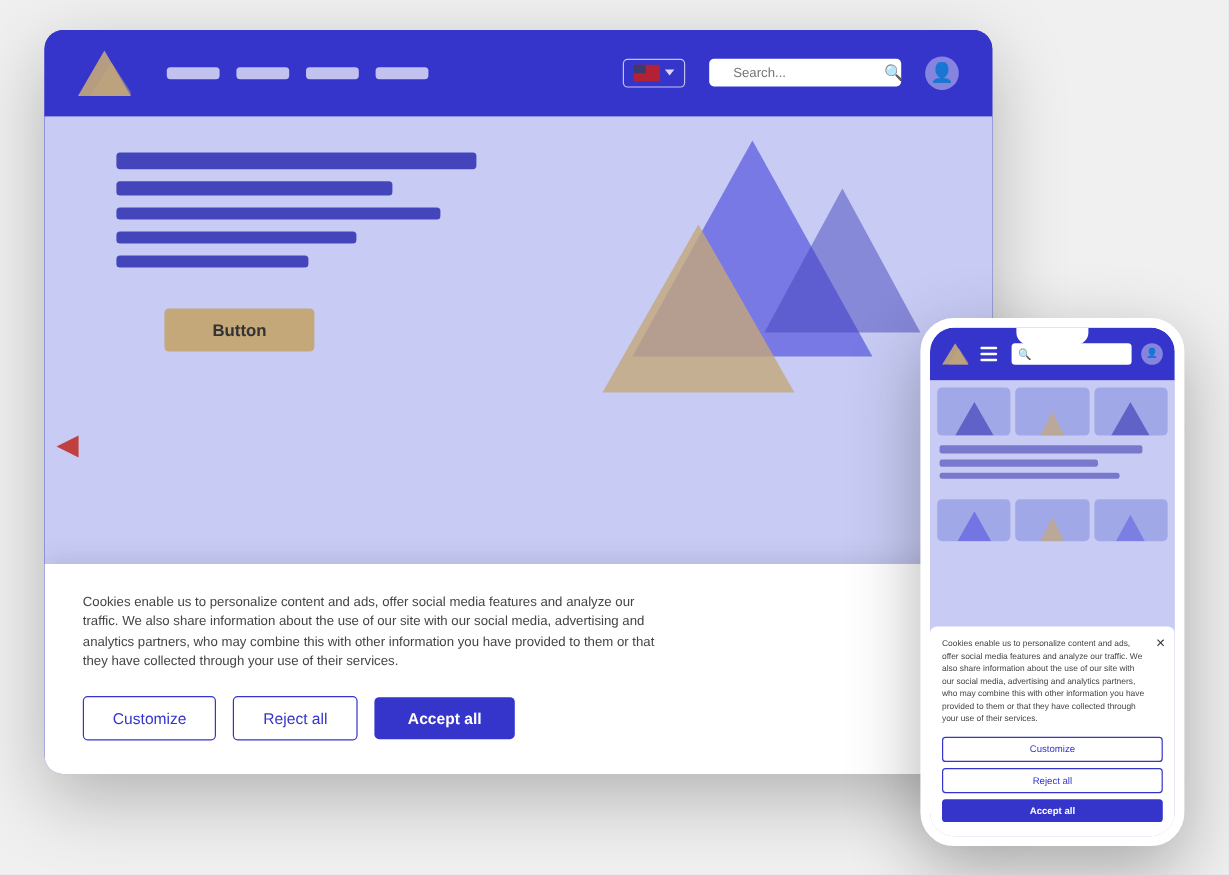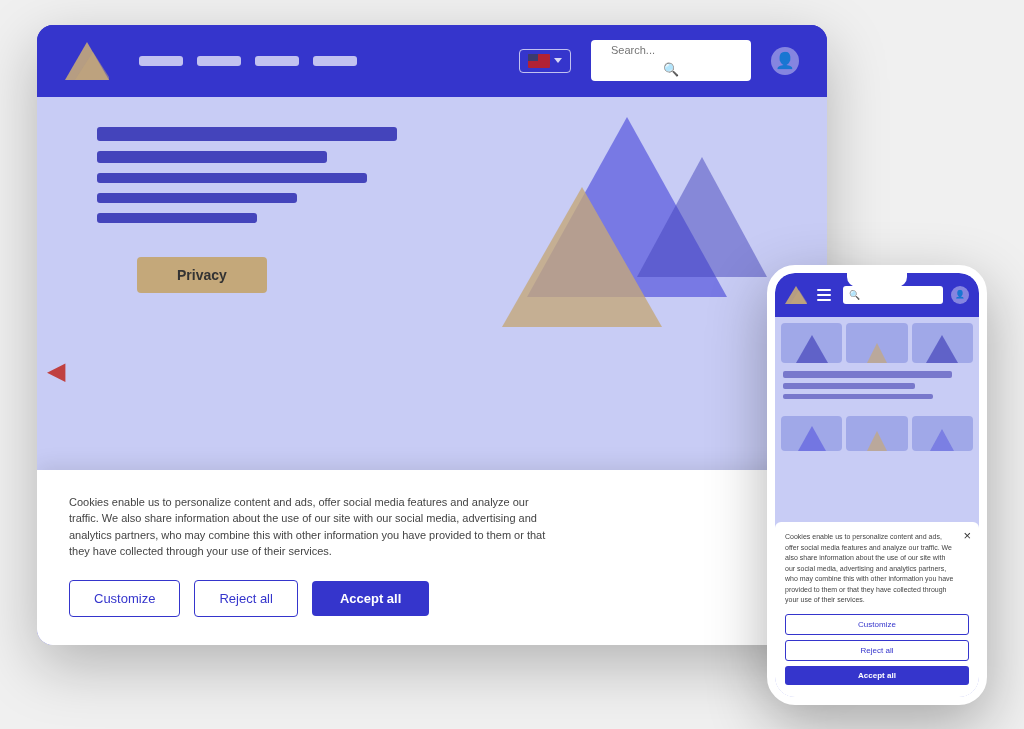--- a/index.html
+++ b/index.html
@@ -101,21 +101,20 @@
     }
 
     .search-bar-desktop {
       display: flex;
       align-items: center;
       background: white;
       border-radius: 4px;
       padding: 4px 20px;
       gap: 6px;
       width: 160px;
-      flex-direction: column;
     }
 
     .search-bar-desktop input {
       border: none;
       outline: none;
       font-size: 11px;
       width: 120px;
       color: #333;
     }
 
@@ -591,21 +590,21 @@
       <div class="left-arrow">◀</div>
 
       <div class="content-lines">
         <div class="content-line line1"></div>
         <div class="content-line line2"></div>
         <div class="content-line line3"></div>
         <div class="content-line line4"></div>
         <div class="content-line line5"></div>
       </div>
 
-      <button class="desktop-button">Privacy</button>
+      <button class="desktop-button">Button</button>
 
       <div class="cookie-overlay-desktop">
 
         <button class="cookie-close-btn">×</button>
 
         <div class="cookie-text">Cookies enable us to personalize content and ads, offer social media features and analyze our traffic. We also share information about the use of our site with our social media, advertising and analytics partners, who may combine this with other information you have provided to them or that they have collected through your use of their services.</div>
 
         <div class="cookie-buttons">
           <button class="btn-customize">Customize</button>
           <button class="btn-reject">Reject all</button>

